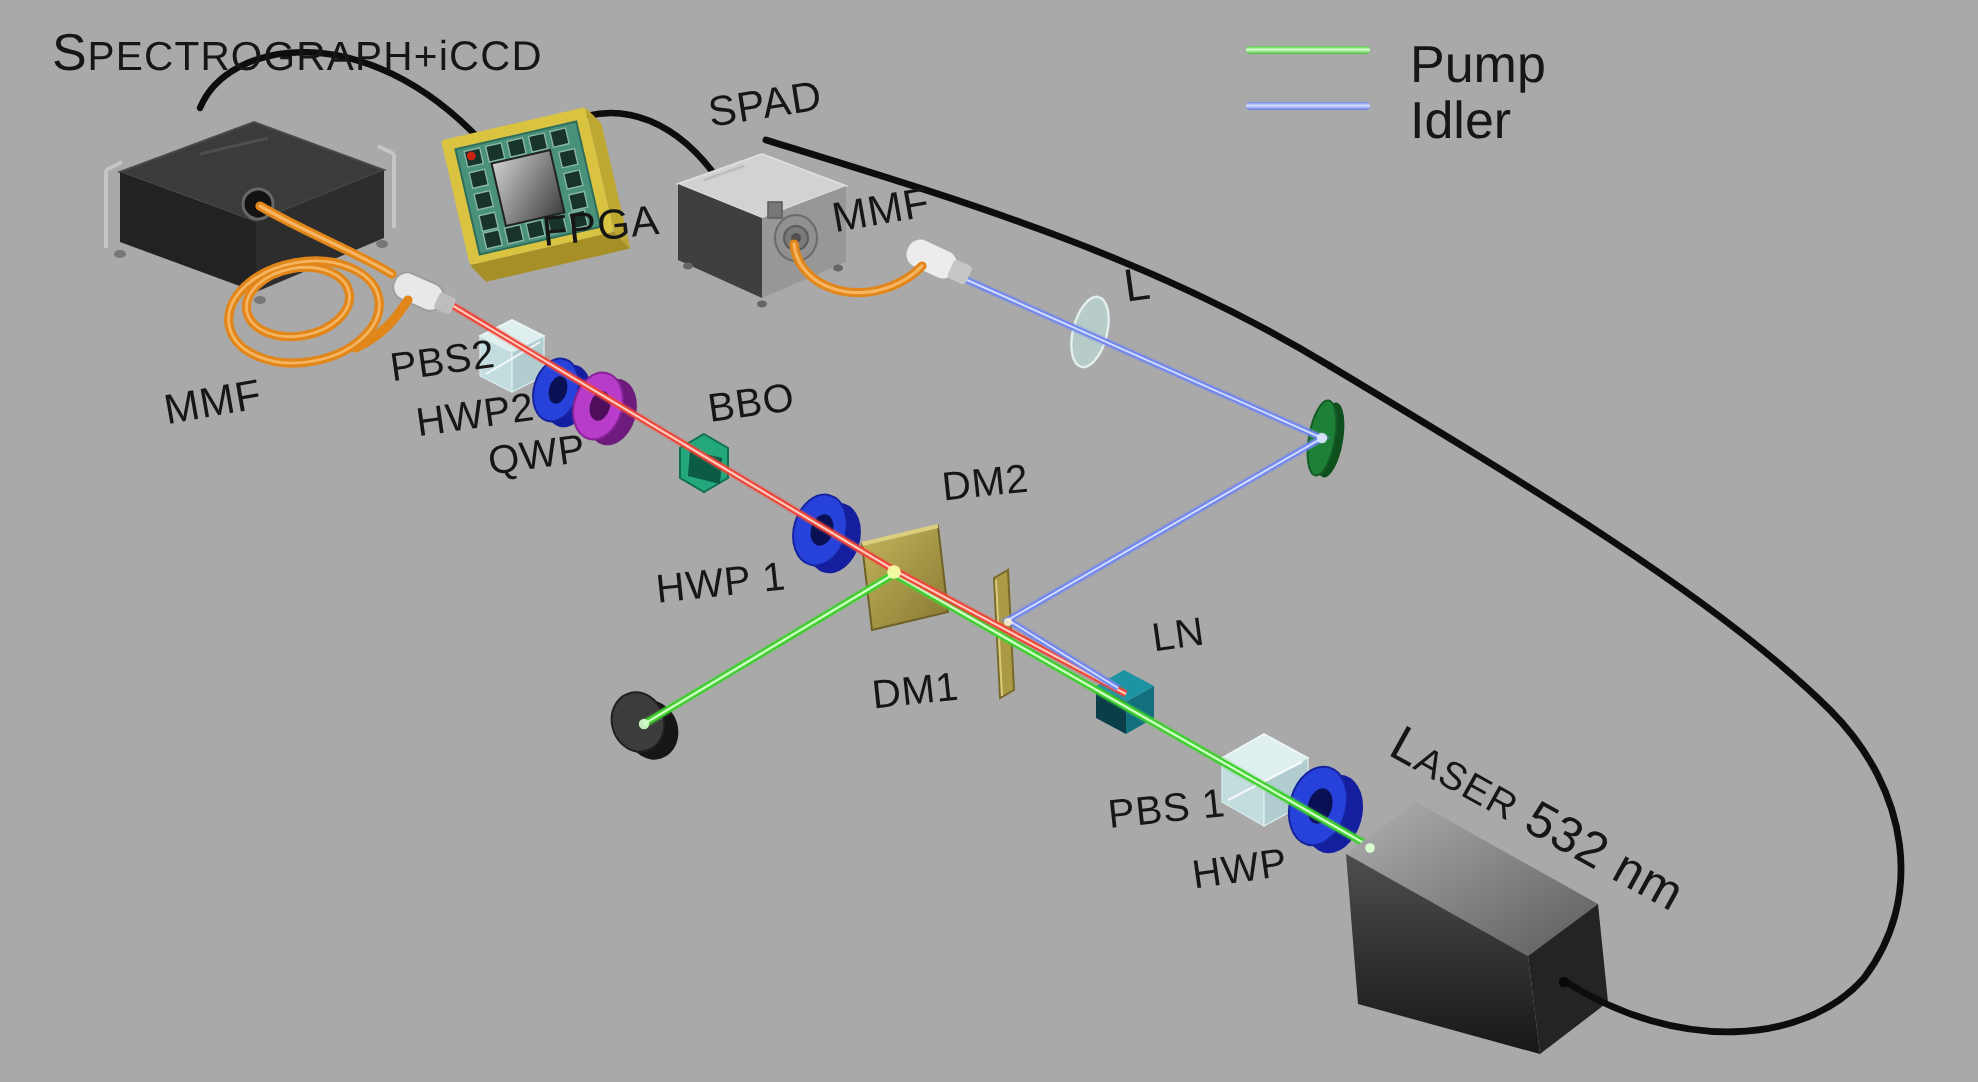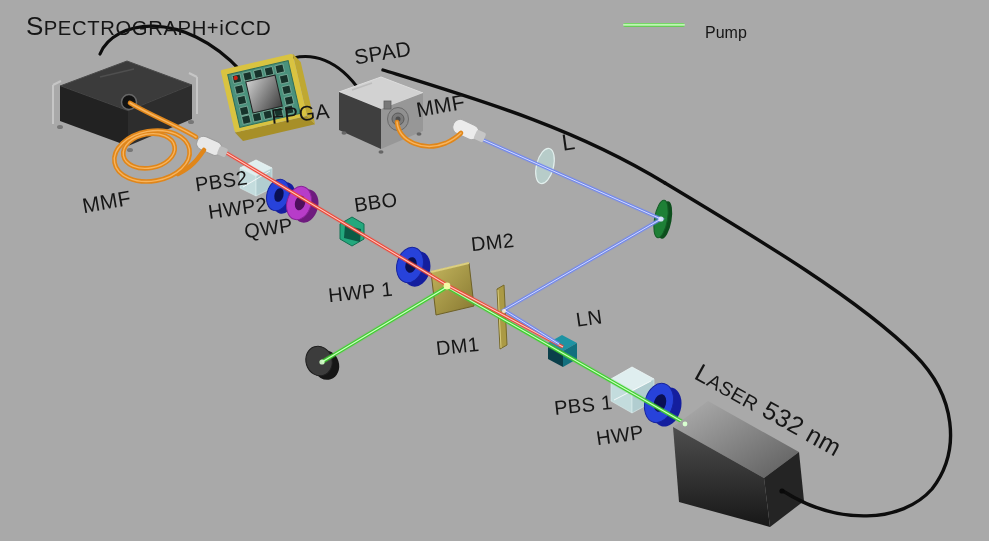--- a/index.html
+++ b/index.html
@@ -8,21 +8,21 @@
   .stage svg{position:absolute;left:0;top:0;}
   .lbl{position:absolute;white-space:nowrap;color:#161616;letter-spacing:.4px;line-height:1;}
   .lbl .rest{font-size:.78em;letter-spacing:.6px;}
   .lbl .sub{font-size:.80em;letter-spacing:.6px;}
   .legend{position:absolute;left:623px;top:14px;display:flex;flex-direction:column;gap:7px;}
   .legend-row{display:flex;align-items:center;gap:20px;height:21px;}
   .legend-line{width:62px;height:4px;border-radius:2px;}
   .line-pump{background:linear-gradient(180deg,#4fc93e,#d4ffca 45%,#46bd35);}
   .line-idler{background:linear-gradient(180deg,#6d83ea,#d6deff 45%,#6277e2);}
   .line-signal{background:linear-gradient(180deg,#ef5242,#ffd4cb 45%,#e64a3a);}
-  .legend-label{font-size:16px;margin-top:16px;}
+  .legend-label{font-size:26px;margin-top:16px;}
 </style>
 </head>
 <body>
 
 <div class="stage">
 
 <svg width="989" height="541" viewBox="0 0 989 541">
   <defs>
     <linearGradient id="gGold" x1="0" y1="0" x2="1" y2="1">
       <stop offset="0" stop-color="#c3b55d"></stop>
@@ -257,15 +257,19 @@
 
 <div class="lbl" style="left:697px;top:358px;font-size:25px;transform:rotate(29deg);transform-origin:0 50%;">
   <span>L</span><span class="rest">ASER</span><span> 532 nm</span>
 </div>
 
 <div class="legend">
   <div class="legend-row">
     <div class="legend-line line-pump"></div>
     <span class="legend-label">Pump</span>
   </div>
+  <div class="legend-row">
+    <div class="legend-line line-idler"></div>
+    <span class="legend-label">Idler</span>
+  </div>
 </div>
 
 </div>
 
 </body></html>

